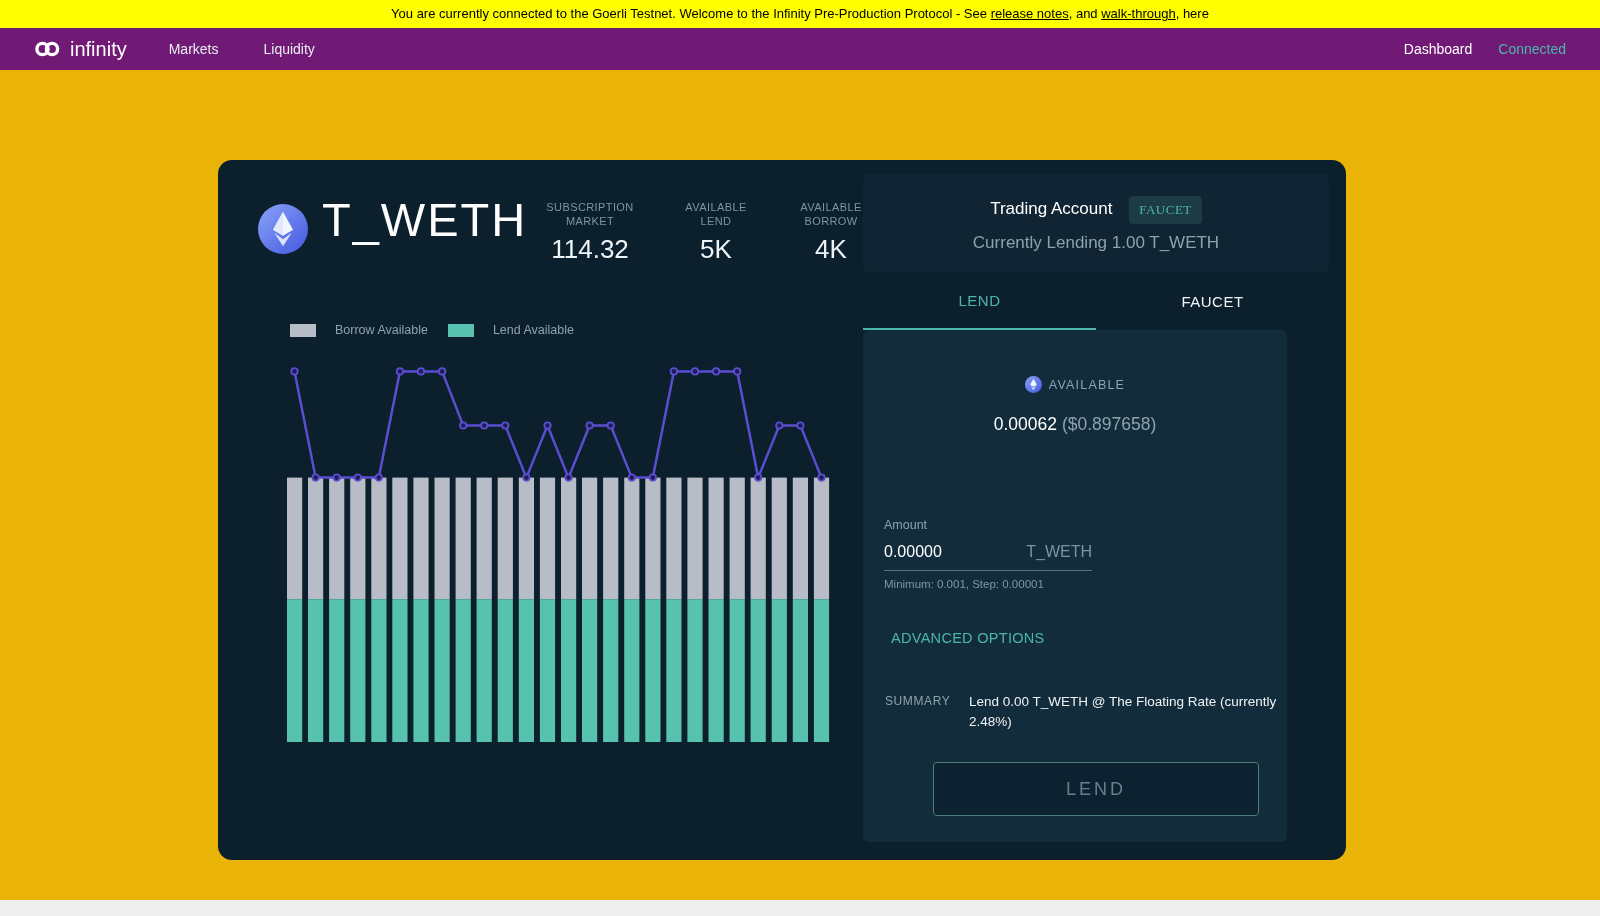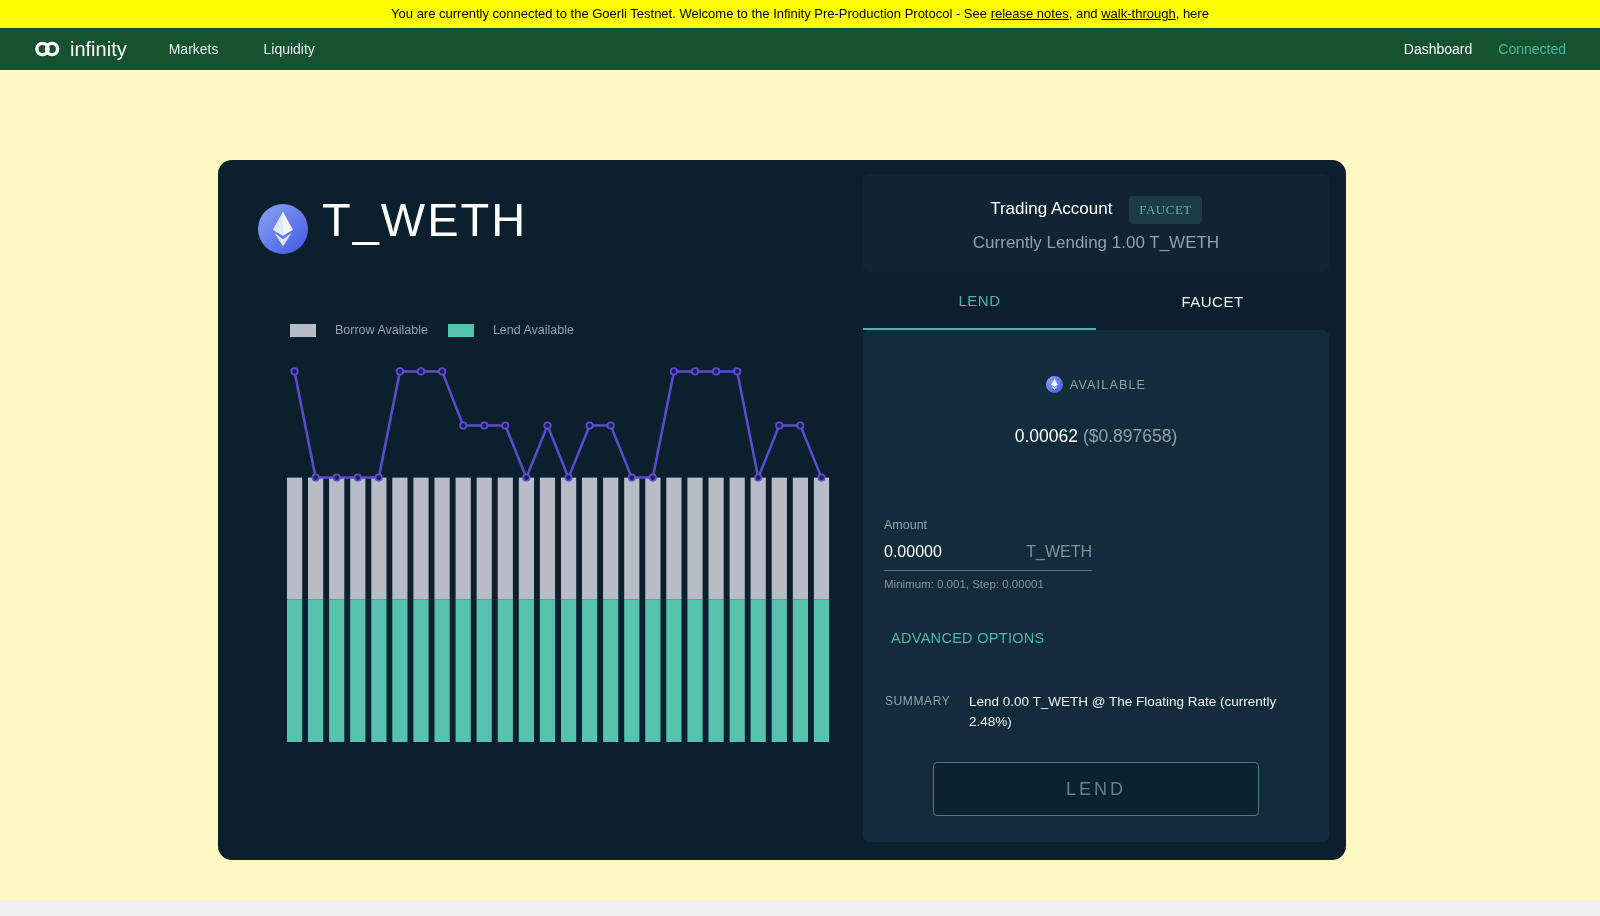--- a/index.html
+++ b/index.html
@@ -14,30 +14,30 @@
   .banner {
     position:absolute; top:0; left:0; right:0; height:28px;
     background:#ffff00; color:#000;
     font-size:13px; line-height:28px; text-align:center;
     white-space:nowrap;
   }
   .banner a { color:#000; text-decoration:underline; cursor:pointer; }
   
   .nav {
     position:absolute; top:28px; left:0; right:0; height:42px;
-    background:#14532d; display:flex; align-items:center; padding:0 34px;
+    background:#701a75; display:flex; align-items:center; padding:0 34px;
   }
   .brand { display:flex; align-items:center; gap:9px; font-size:20px; color:#fff; cursor:pointer; }
   .nav-links { display:flex; gap:45px; margin-left:42px; }
   .nav-link { font-size:14px; color:#e8eef2; cursor:pointer; }
   .nav-right { margin-left:auto; display:flex; gap:26px; align-items:center; }
   .nav-dashboard { font-size:14px; color:#fff; cursor:pointer; }
   .nav-connected { font-size:14px; color:#4db6ac; cursor:pointer; }
   
-  .page { position:absolute; top:70px; left:0; right:0; bottom:16px; background:#fef9c3; }
+  .page { position:absolute; top:70px; left:0; right:0; bottom:16px; background:#eab308; }
   .bottom-strip { position:absolute; bottom:0; left:0; right:0; height:16px; background:#efefef; }
   .card {
     position:absolute; left:218px; top:90px; width:1128px; height:700px;
     background:#0b1f2d; border-radius:14px;
   }
   
   .eth-lg { position:absolute; left:40px; top:44px; width:50px; height:50px; }
   .market-title {
     position:absolute; left:104px; top:32px;
     font-size:47px; font-weight:300; letter-spacing:2px; color:#fdfdfd;
@@ -70,29 +70,29 @@
   }
   .th-sub { margin-top:9px; font-size:17px; color:#8ea2ad; }
   .tabs { position:absolute; left:645px; top:112px; width:466px; height:58px; display:flex; }
   .tab {
     flex:1; display:flex; align-items:center; justify-content:center;
     font-size:15px; letter-spacing:.5px; cursor:pointer;
   }
   .tab.active { color:#4db6ac; border-bottom:2px solid #4db6ac; }
   .tab.inactive { color:#f0f4f6; }
   .trading-body {
-    position:absolute; left:645px; top:170px; width:466px; height:512px;
+    position:absolute; left:645px; top:170px; width:424px; height:512px;
     background:#132c3b; border-radius:6px;
   }
   .avail-row {
     position:absolute; top:46px; left:0; width:100%; text-align:center;
     font-size:12.5px; letter-spacing:1.2px; color:#8ea2ad;
   }
   .avail-row svg { width:17px; height:17px; vertical-align:-4px; margin-right:7px; }
-  .avail-value { position:absolute; top:96px; left:0; width:100%; text-align:center; font-size:17.5px; }
+  .avail-value { position:absolute; top:84px; left:0; width:100%; text-align:center; font-size:17.5px; }
   .avail-value .v-main { color:#fff; }
   .avail-value .v-usd { color:#8ea2ad; }
   .field { position:absolute; top:188px; }
   .field-amount { left:21px; width:208px; }
   .field-rate { left:237px; width:208px; }
   .f-label { font-size:12.5px; color:#8ea2ad; }
   .f-input-row {
     display:flex; align-items:baseline; margin-top:11px; padding-bottom:9px;
     border-bottom:1px solid #5a7280;
   }
@@ -157,20 +157,34 @@
     <div class="eth-lg">
       <svg viewBox="0 0 32 32" width="50" height="50">
         <circle cx="16" cy="16" r="16" fill="url(#ethg)"></circle>
         <polygon points="16,5 22.4,16.4 16,20.3 9.6,16.4" fill="#ffffff" opacity="0.92"></polygon>
         <polygon points="16,22.6 21.6,18.4 16,27 10.4,18.4" fill="#ffffff" opacity="0.8"></polygon>
         <polygon points="16,5 16,20.3 9.6,16.4" fill="#dde6ff" opacity="0.85"></polygon>
       </svg>
     </div>
     <div class="market-title">T_WETH</div>
 
+    <div class="stats">
+      <div class="stat">
+        <div class="stat-label">SUBSCRIPTION MARKET</div>
+        <div class="stat-value">114.32</div>
+      </div>
+      <div class="stat">
+        <div class="stat-label">AVAILABLE LEND</div>
+        <div class="stat-value">5K</div>
+      </div>
+      <div class="stat">
+        <div class="stat-label">AVAILABLE BORROW</div>
+        <div class="stat-value">4K</div>
+      </div>
+    </div>
 
     <div class="legend">
       <div class="legend-item">
         <span class="legend-swatch" style="background: rgb(184, 188, 198);"></span>
         <span class="legend-label">Borrow Available</span>
       </div>
       <div class="legend-item">
         <span class="legend-swatch" style="background: rgb(87, 194, 174);"></span>
         <span class="legend-label">Lend Available</span>
       </div>

